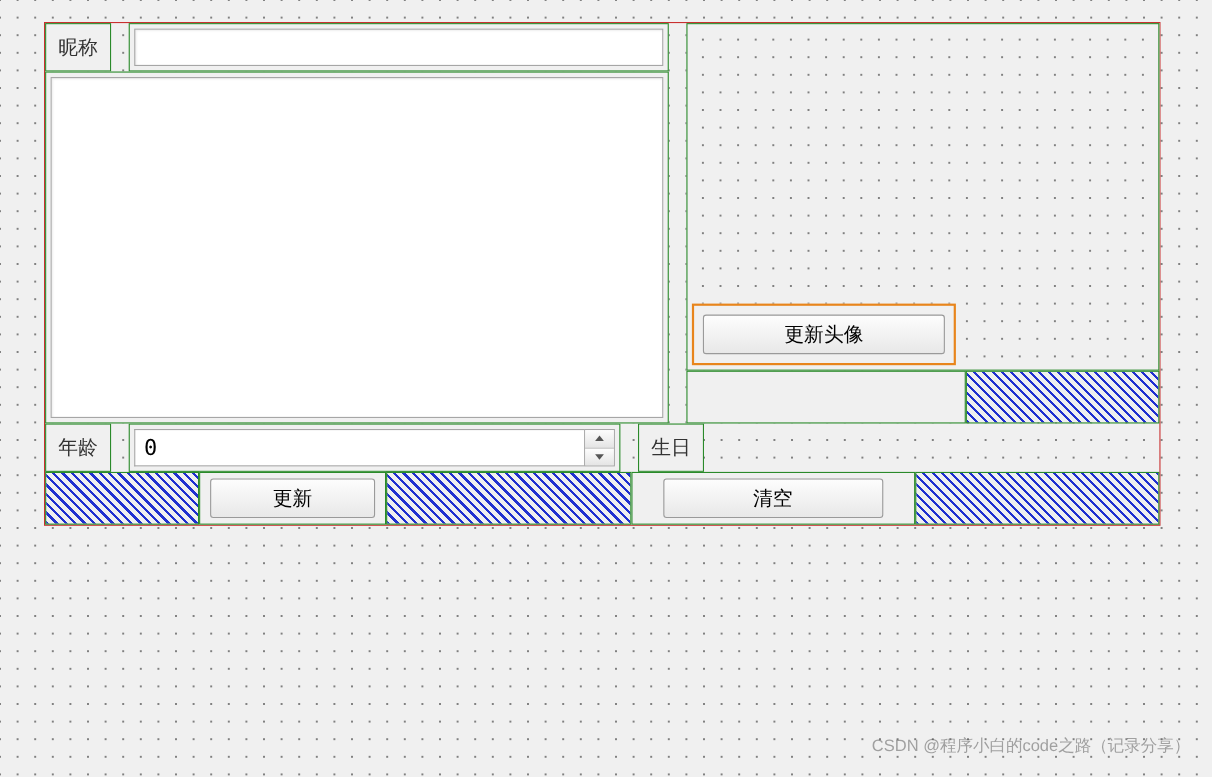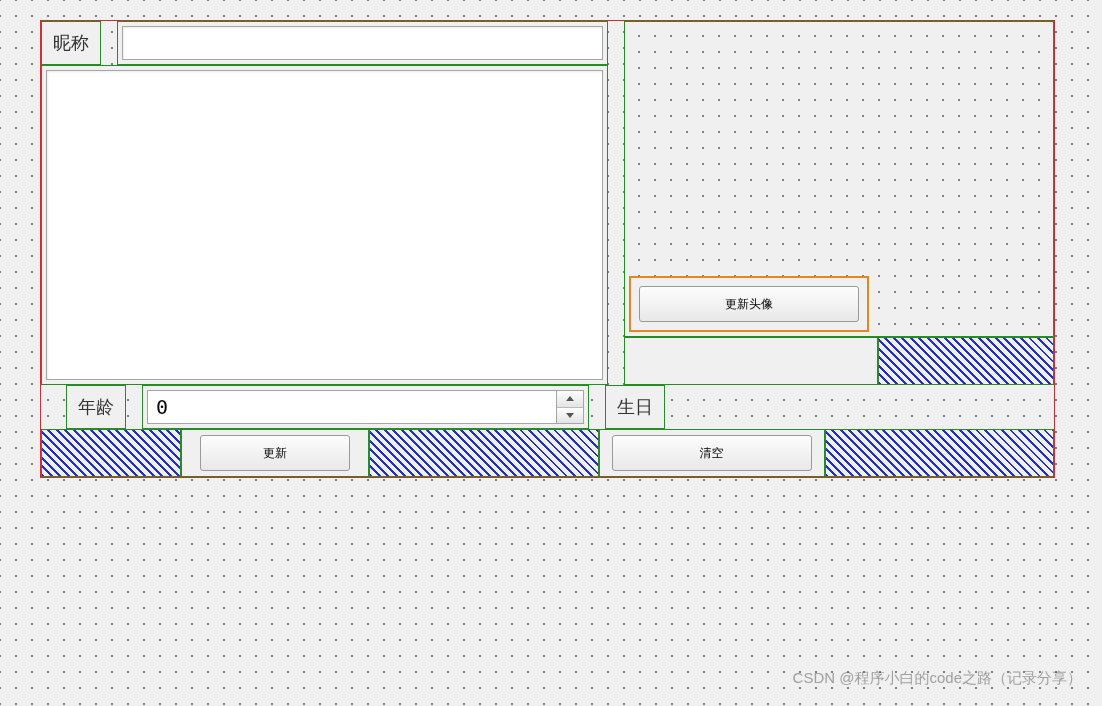--- a/index.html
+++ b/index.html
@@ -92,21 +92,21 @@
       background: #f0f0f0;
       padding: 8px;
     }
     .btn {
       background: linear-gradient(to bottom, #fdfdfd, #e8e8e8);
       border: 1px solid #9a9a9a;
       border-radius: 3px;
       height: 36px;
       padding: 0 20px;
       font-family: inherit;
-      font-size: 12px;
+      font-size: 18px;
       cursor: pointer;
       min-width: 150px;
     }
     .btn-avatar {
       min-width: 220px;
     }
     .spacer-hatch {
       flex: 1;
       border: 1px solid #2a8a2a;
       background: repeating-linear-gradient(
@@ -246,46 +246,46 @@
       </div>
       <div style="display:flex;height:48px;">
         <div style="width:254px;border:1px solid #2a8a2a;background:#f0f0f0;"></div>
         <div class="spacer-hatch"></div>
       </div>
     </div>
   </div>
 
 
   <div class="grid-row">
-    <div class="label-cell" style="width:60px;margin-left:25px;">年龄</div>
+    <div class="label-cell" style="width:60px;">年龄</div>
     <div class="input-cell" style="width:447px;flex:none;">
       <div class="spinner">
         <input class="spinner-input" value="0" style="">
         <div class="spinner-btns">
           <div class="spinner-half">
               <div class="tri-up"></div>
             </div>
           <div class="spinner-half">
               <div class="tri-dn"></div>
             </div>
         </div>
       </div>
     </div>
     <div class="label-cell" style="width:60px;font-family:Liberation Serif, serif;">生日</div>
   </div>
 
 
 
   <div class="button-row">
     <div class="spacer-hatch" style="width:140px;flex:none;"></div>
-    <div class="btn-cell" style="width:188px;">
+    <div class="btn-cell" style="width:170px;">
       <button class="btn">更新</button>
     </div>
     <div class="spacer-hatch"></div>
-    <div class="btn-cell" style="width:226px;">
+    <div class="btn-cell" style="width:258px;">
       <button class="btn" style="min-width:200px;">清空</button>
     </div>
     <div class="spacer-hatch"></div>
   </div>
 
 </div>
 
 <div class="watermark">CSDN @程序小白的code之路（记录分享）</div>
 
 </body></html>

